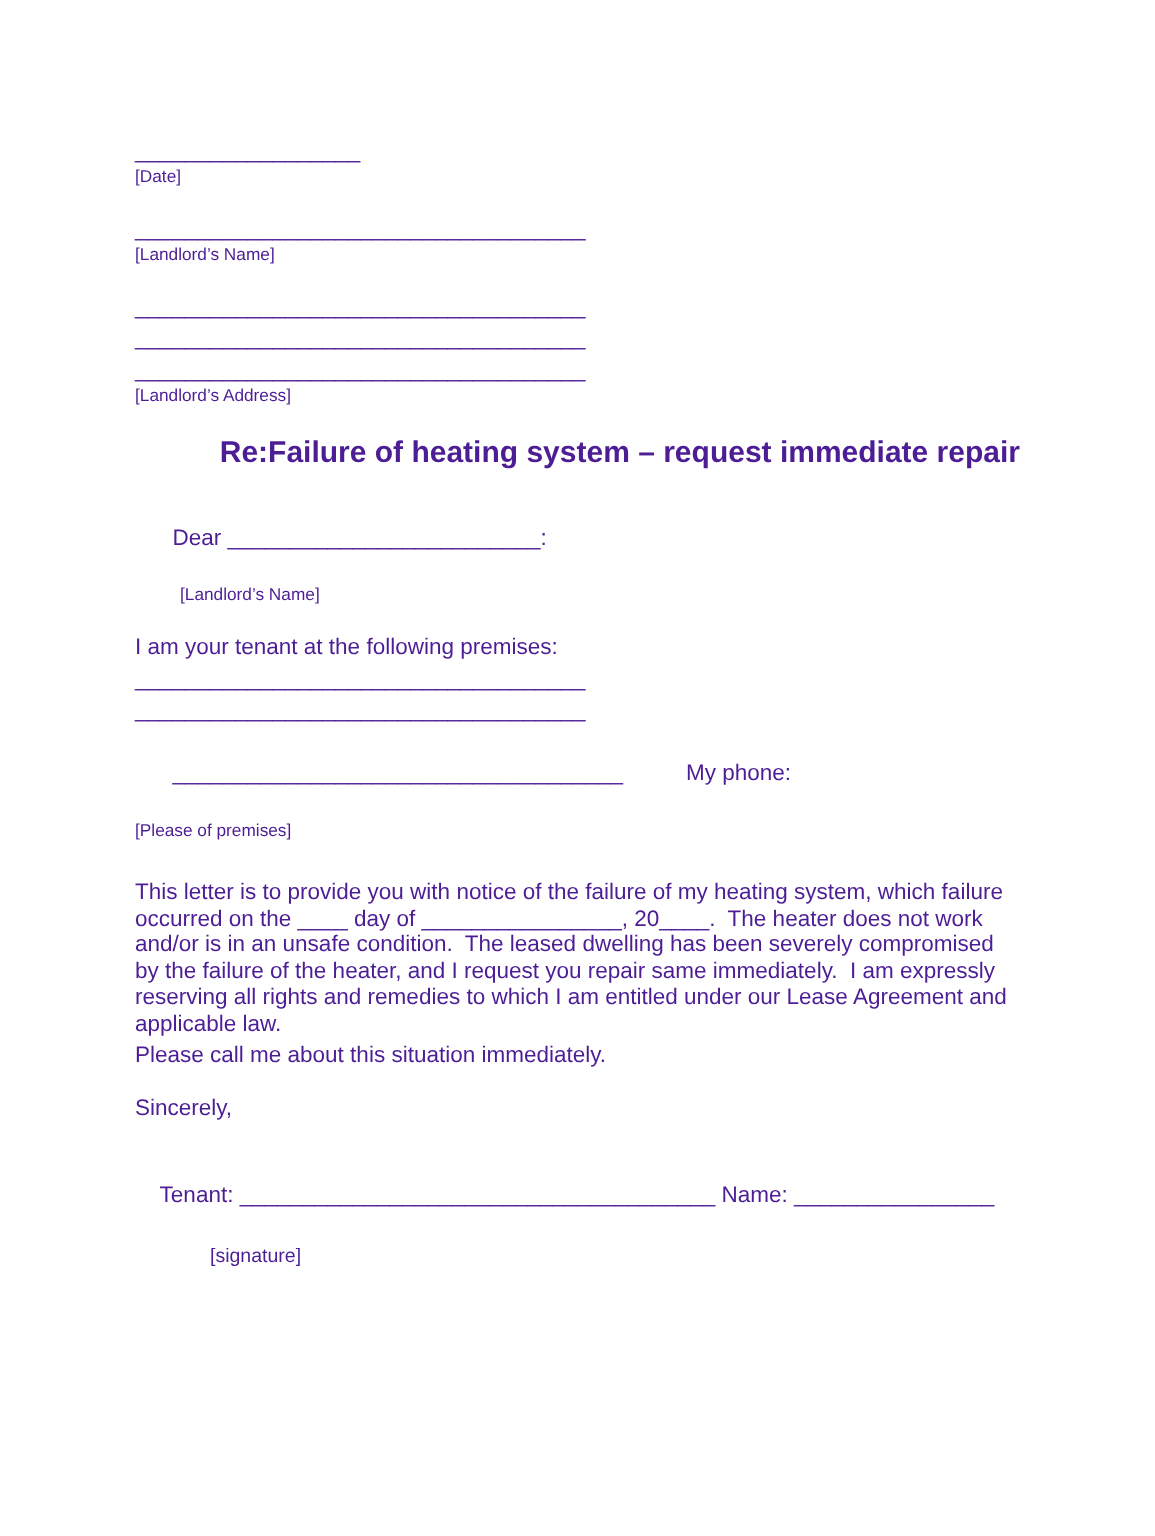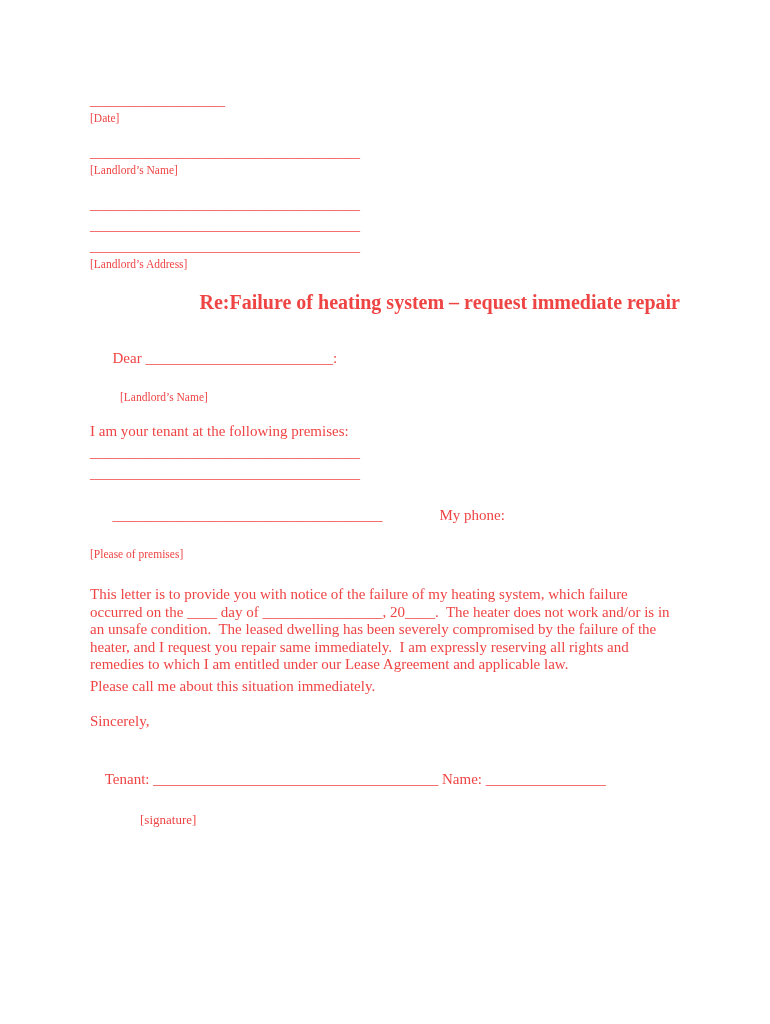--- a/index.html
+++ b/index.html
@@ -7,22 +7,22 @@
     padding: 0;
     background: #ffffff;
   }
   .page {
     position: relative;
     width: 770px;
     height: 1024px;
     background: #ffffff;
     box-sizing: border-box;
     padding: 90px 90px 0 90px;
-    font-family: Liberation Serif, serif;
-    color: #ef4444;
+    font-family: Liberation Sans, sans-serif;
+    color: #4c1d95;
   }
   .line {
     font-size: 15px;
     line-height: 21px;
     white-space: pre;
   }
   .label {
     font-size: 11.5px;
     line-height: 15px;
     white-space: pre;
@@ -36,21 +36,21 @@
   }
   .re-prefix {
     display: inline-block;
     width: 47px;
   }
   .gap-md { margin-top: 16px; }
   .gap-sm { margin-top: 14px; }
   .gap-lg { margin-top: 2px; }
   .sublabel-indent { padding-left: 30px; }
   .phone-label {
-    margin-left: 57px;
+    margin-left: 42px;
     font-size: 15px;
   }
   .body-text {
     margin-top: 24px;
     font-size: 15px;
     line-height: 17.5px;
     white-space: pre-wrap;
     width: 590px;
   }
   .single-line {

